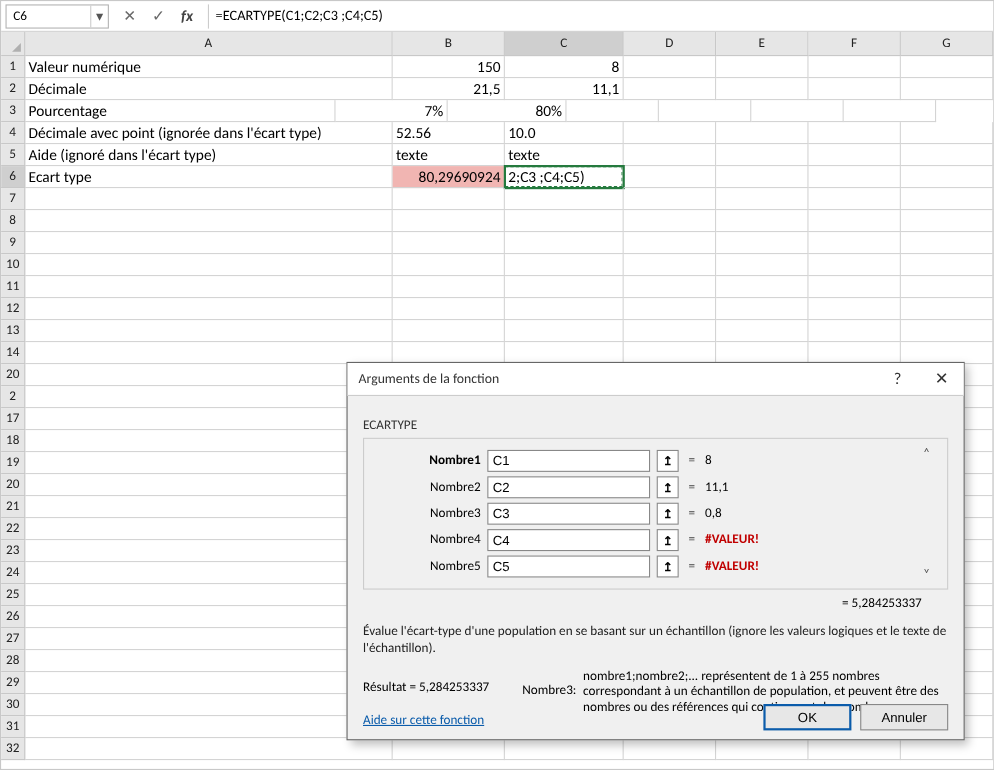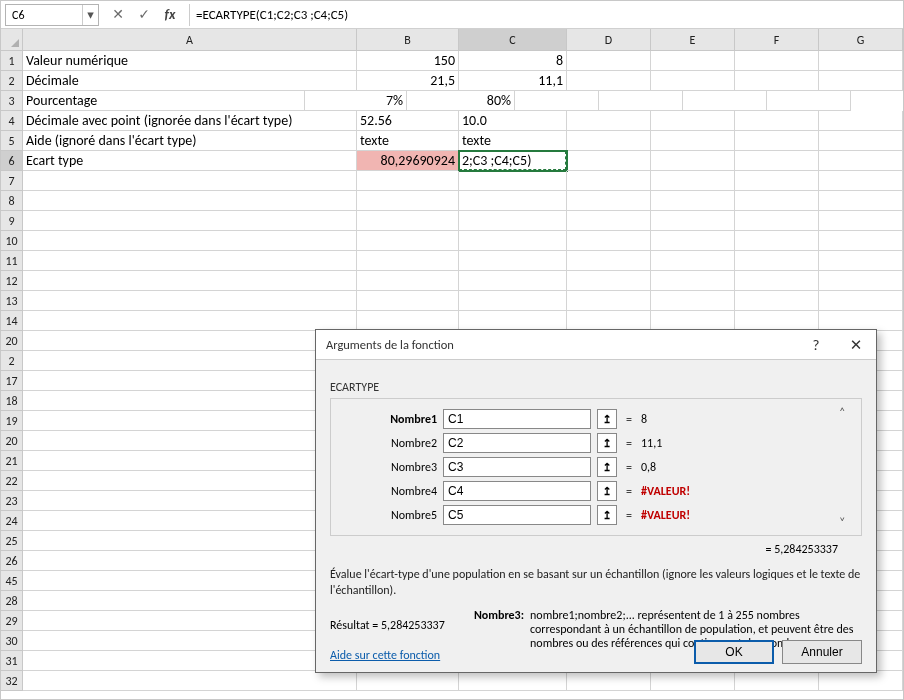--- a/index.html
+++ b/index.html
@@ -162,21 +162,21 @@
 .arg-row .val.err { color: #c00000; font-weight: bold; }
 .scroll-hint {
   position: absolute; right: 8px; top: 6px; bottom: 6px;
   width: 14px;
   display: flex; flex-direction: column; justify-content: space-between;
   color: #555;
 }
 .res-line { text-align: right; padding: 6px 24px 4px 0; font-size: 12px; }
 .desc { font-size: 12px; color: #222; line-height: 1.35; margin-top: 6px; }
 .argdesc { display: flex; margin-top: 10px; font-size: 12px; }
-.argdesc .k { width: 200px; text-align: right; font-weight: bold; padding-right: 6px; }
+.argdesc .k { width: 200px; text-align: right; font-weight: normal; padding-right: 6px; margin-top: 13px; }
 .argdesc .v { flex: 1; }
 .dlg-footer {
   position: absolute; left: 0; right: 0; bottom: 0;
   height: 58px;
   padding: 4px 14px 8px 14px;
 }
 .result-lbl { font-size: 12px; }
 .help-link { color: #0b5cab; text-decoration: underline; font-size: 12px; position: absolute; left: 14px; bottom: 10px; }
 .btns { position: absolute; right: 14px; bottom: 8px; display: flex; gap: 8px; }
 .btns button {
@@ -472,21 +472,21 @@
         <div class="rowhdr">26</div>
         <div class="cell al" style="width: 334px;"></div>
         <div class="cell al" style="width: 102px;"></div>
         <div class="cell al" style="width: 108px;"></div>
         <div class="cell al" style="width: 84px;"></div>
         <div class="cell al" style="width: 84px;"></div>
         <div class="cell al" style="width: 84px;"></div>
         <div class="cell al" style="width: 84px;"></div>
       </div>
       <div class="row">
-        <div class="rowhdr">45</div>
+        <div class="rowhdr">27</div>
         <div class="cell al" style="width: 334px;"></div>
         <div class="cell al" style="width: 102px;"></div>
         <div class="cell al" style="width: 108px;"></div>
         <div class="cell al" style="width: 84px;"></div>
         <div class="cell al" style="width: 84px;"></div>
         <div class="cell al" style="width: 84px;"></div>
         <div class="cell al" style="width: 84px;"></div>
       </div>
       <div class="row">
         <div class="rowhdr">28</div>

